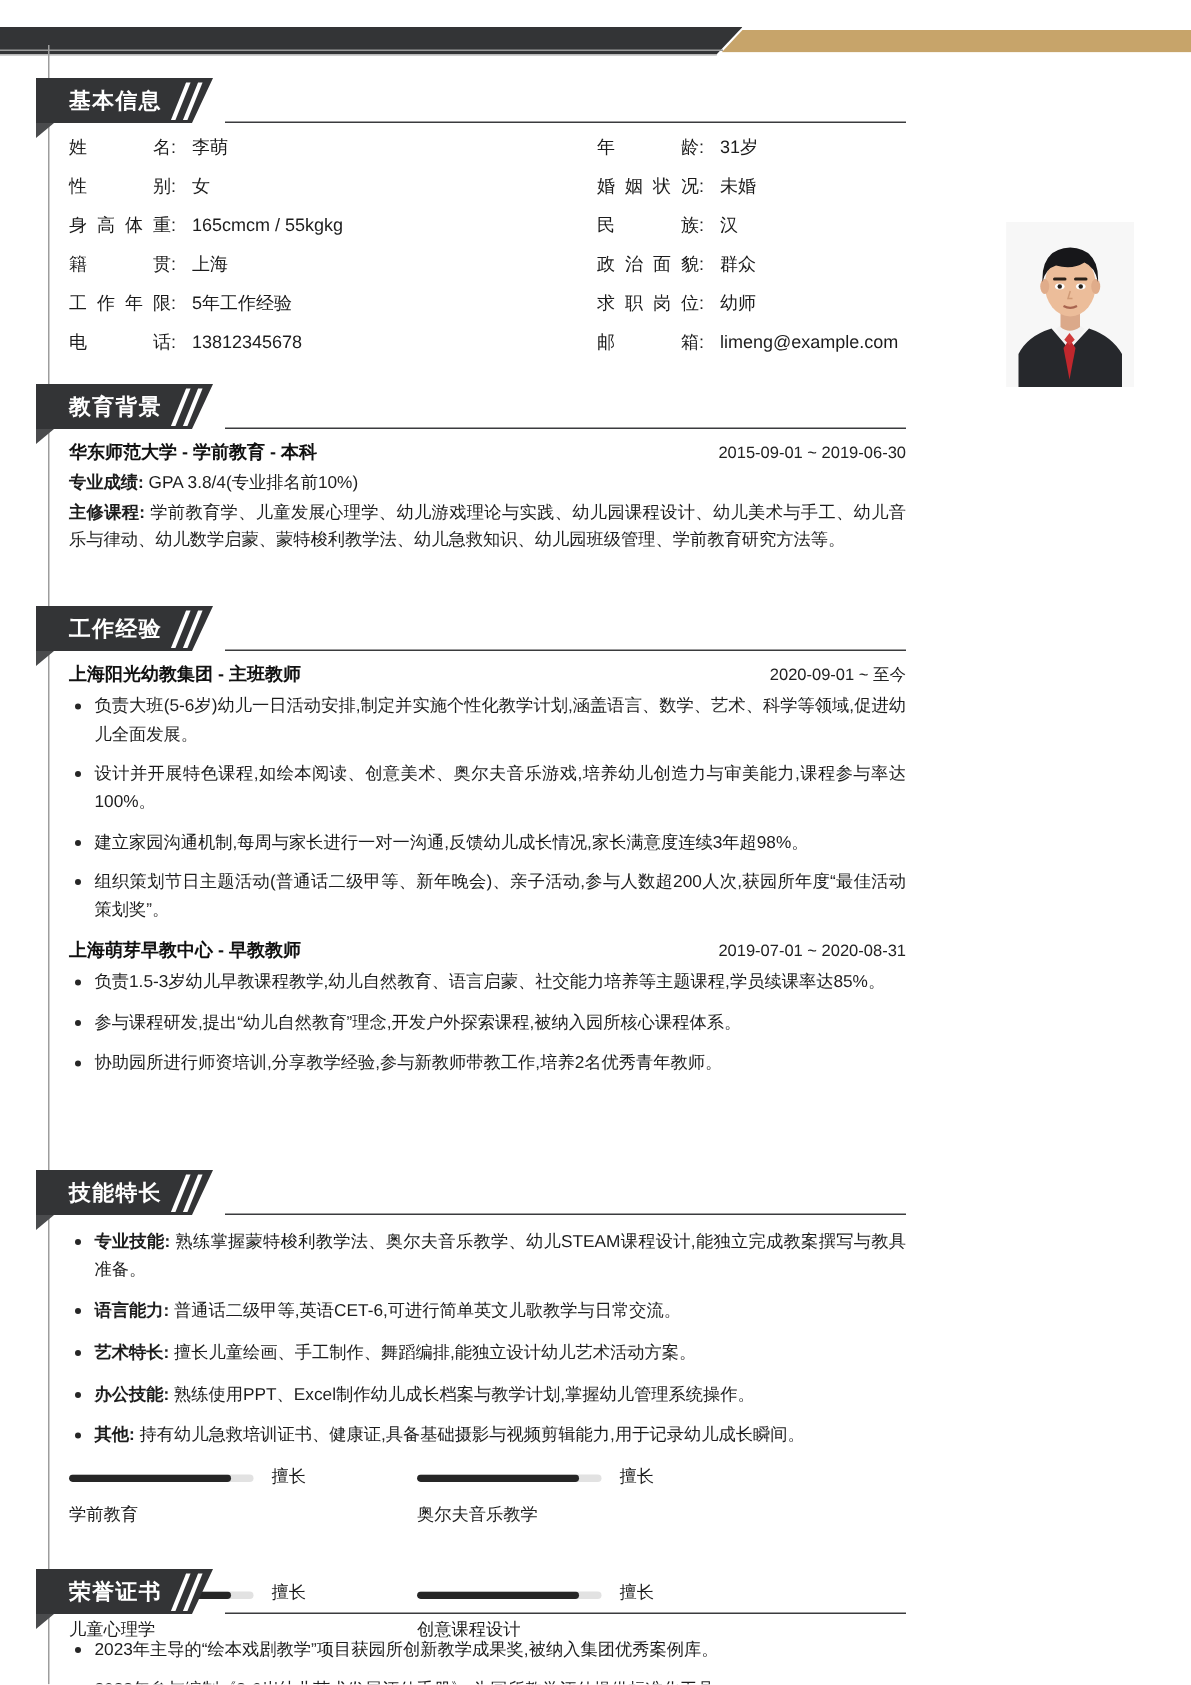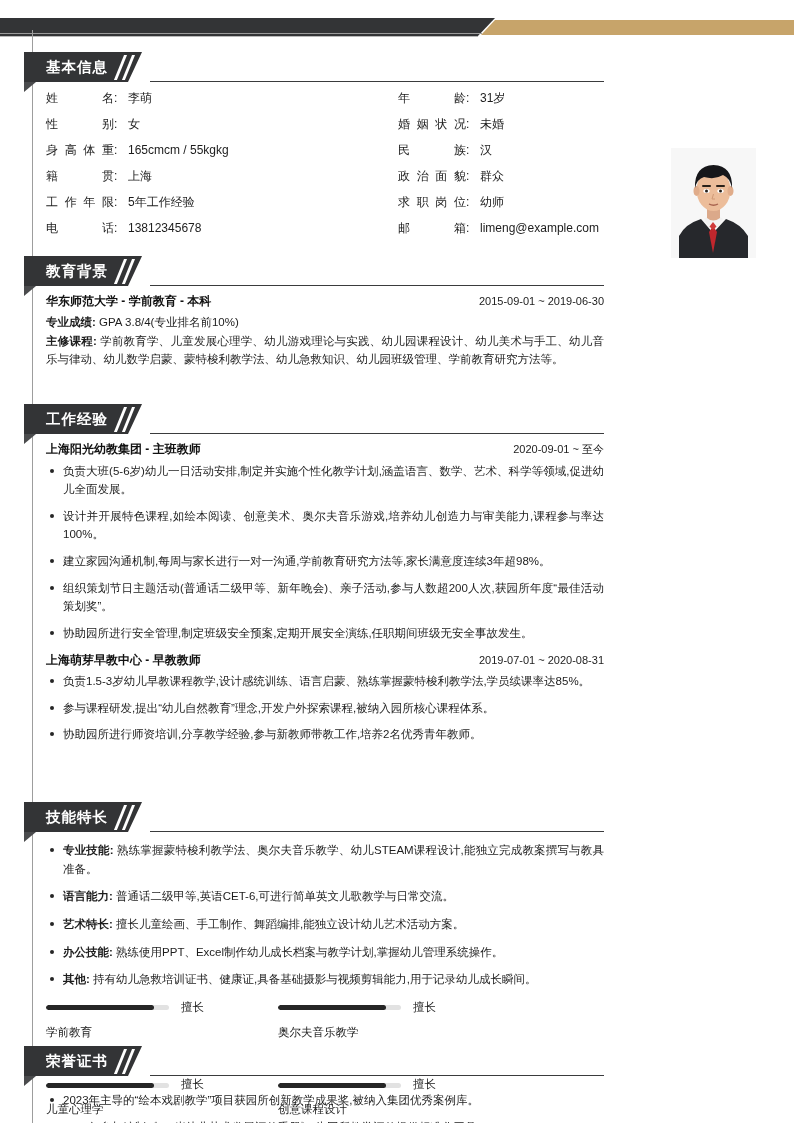--- a/index.html
+++ b/index.html
@@ -339,41 +339,40 @@
     <div class="sec-body">
 
       <div>
         <div class="entry-head">
           <div class="entry-title">上海阳光幼教集团 - 主班教师</div>
           <div class="entry-date">2020-09-01 ~ 至今</div>
         </div>
         <ul class="bullets">
           <li>负责大班(5-6岁)幼儿一日活动安排,制定并实施个性化教学计划,涵盖语言、数学、艺术、科学等领域,促进幼儿全面发展。</li>
           <li>设计并开展特色课程,如绘本阅读、创意美术、奥尔夫音乐游戏,培养幼儿创造力与审美能力,课程参与率达100%。</li>
-          <li>建立家园沟通机制,每周与家长进行一对一沟通,学前教育研究方法等,家长满意度连续3年超98%。</li>
+          <li>建立家园沟通机制,每周与家长进行一对一沟通,反馈幼儿成长情况,家长满意度连续3年超98%。</li>
           <li>组织策划节日主题活动(普通话二级甲等、新年晚会)、亲子活动,参与人数超200人次,获园所年度“最佳活动策划奖”。</li>
-          <li>协助园所进行安全管理,制定班级安全预案,定期开展安全演练,任职期间班级无安全事故发生。</li>
         </ul>
       </div>
 
       <div style="margin-top:7px;">
         <div class="entry-head">
           <div class="entry-title">上海萌芽早教中心 - 早教教师</div>
           <div class="entry-date">2019-07-01 ~ 2020-08-31</div>
         </div>
         <ul class="bullets">
-          <li>负责1.5-3岁幼儿早教课程教学,设计感统训练、语言启蒙、熟练掌握蒙特梭利教学法,学员续课率达85%。</li>
+          <li>负责1.5-3岁幼儿早教课程教学,幼儿自然教育、语言启蒙、社交能力培养等主题课程,学员续课率达85%。</li>
           <li>参与课程研发,提出“幼儿自然教育”理念,开发户外探索课程,被纳入园所核心课程体系。</li>
           <li>协助园所进行师资培训,分享教学经验,参与新教师带教工作,培养2名优秀青年教师。</li>
         </ul>
       </div>
     </div>
   </div>
 
-  <div class="section" style="top:802px;">
+  <div class="section" style="top:780px;">
     <div class="sec-head">
       <div class="sec-tab">
         <span>技能特长</span>
         <div class="slash" style="right:20px;"></div>
         <div class="slash" style="right:12px;"></div>
       </div>
       <div class="sec-notch"></div>
       <div class="sec-rule" style="left:150px;"></div>
     </div>
 

